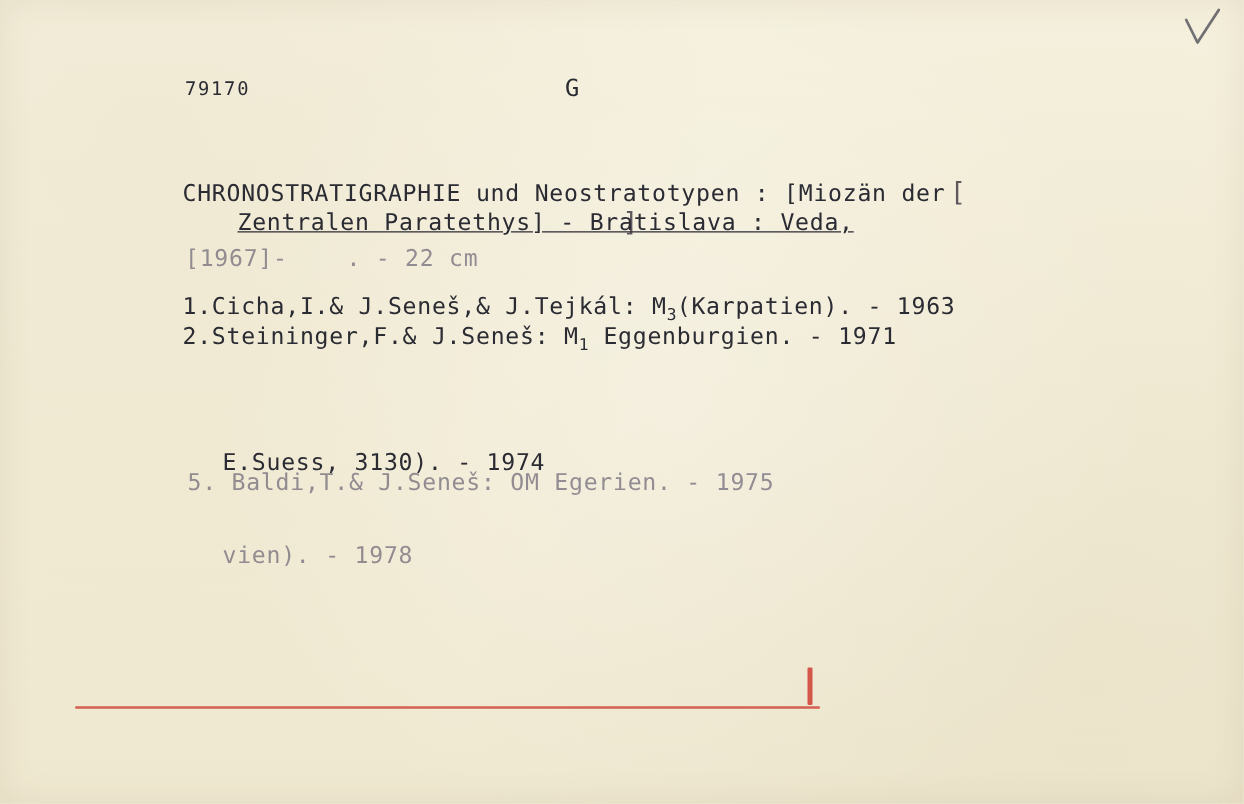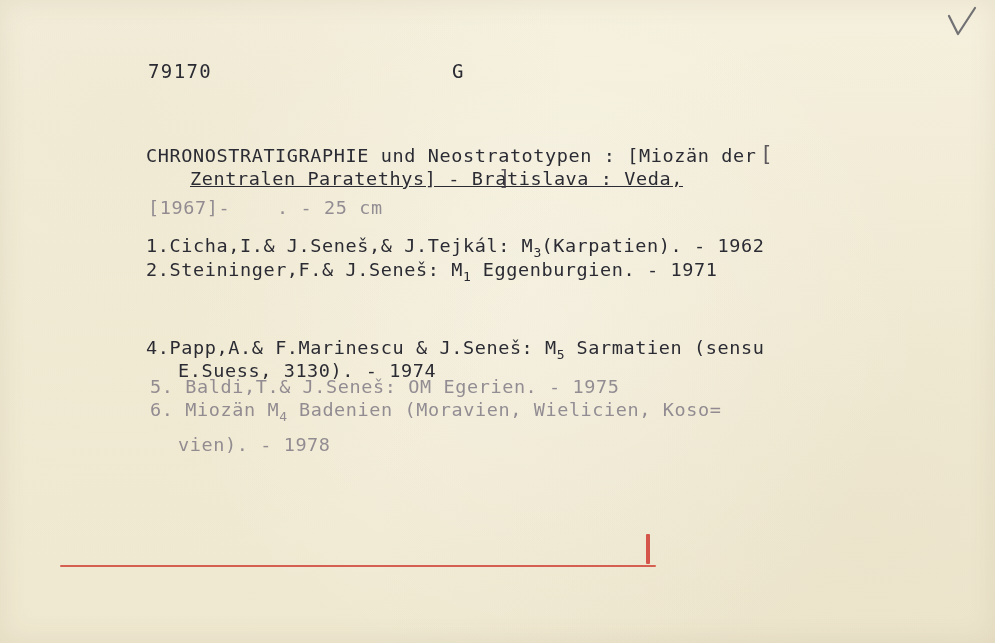--- a/index.html
+++ b/index.html
@@ -42,21 +42,21 @@
     letter-spacing: 0.6px;
     white-space: pre;
     line-height: 23px;
   }
   .faded {
     color: #6e6878;
     opacity: 0.72;
   }
 
   
-  #accession { left: 148px; top: 60px; font-size: 19px; letter-spacing: 1.4px; }
+  #accession { left: 148px; top: 60px; font-size: 15px; letter-spacing: 1.4px; }
   #class-mark { left: 452px; top: 60px; font-size: 19px; }
 
   #title-l1 { left: 146px; top: 144px; text-align: center; }
   #title-l2 { left: 190px; top: 167px; text-decoration: underline; }
   #title-l3 { left: 148px; top: 196px; }
 
   #entry1 { left: 146px; top: 234px; }
   #entry2 { left: 146px; top: 258px; }
 
   #entry4-l1 { left: 146px; top: 336px; }
@@ -127,32 +127,30 @@
     <svg width="34" height="34" viewBox="0 0 34 34">
       <path d="M4 10 L13 28 L30 2" fill="none" stroke="#5a5a62" stroke-width="2.2" stroke-linecap="round" stroke-linejoin="round" opacity="0.85"></path>
     </svg>
   </div>
 
   <div class="typed" id="accession">79170</div>
   <div class="typed" id="class-mark">G</div>
 
   <div class="typed" id="title-l1">CHRONOSTRATIGRAPHIE und Neostratotypen : [Miozän der</div>
   <div class="typed" id="title-l2">Zentralen Paratethys] - Bratislava : Veda,</div>
-  <div class="typed faded" id="title-l3">[1967]-    . - 25 cm</div>
+  <div class="typed faded" id="title-l3">[1967]-    . - 22 cm</div>
 
-  <div class="typed" id="entry1"><span>1.</span><span>Cicha,I.&amp; J.Seneš,&amp; J.Tejkál: M</span><span class="sub">3</span><span>(Karpatien). - 1962</span></div>
+  <div class="typed" id="entry1"><span>1.</span><span>Cicha,I.&amp; J.Seneš,&amp; J.Tejkál: M</span><span class="sub">3</span><span>(Karpatien). - 1963</span></div>
 
   <div class="typed" id="entry2"><span>2.</span><span>Steininger,F.&amp; J.Seneš: M</span><span class="sub">1</span><span> Eggenburgien. - 1971</span></div>
 
-  <div class="typed" id="entry4-l1"><span>4.</span><span>Papp,A.&amp; F.Marinescu &amp; J.Seneš: M</span><span class="sub">5</span><span> Sarmatien (sensu</span></div>
   <div class="typed" id="entry4-l2">E.Suess, 3130). - 1974</div>
 
   <div class="typed faded" id="entry5"><span>5.</span><span> Baldi,T.&amp; J.Seneš: OM Egerien. - 1975</span></div>
 
-  <div class="typed faded" id="entry6-l1"><span>6.</span><span> Miozän M</span><span class="sub">4</span><span> Badenien (Moravien, Wielicien, Koso=</span></div>
   <div class="typed faded" id="entry6-l2">vien). - 1978</div>
 
 
 
   <div class="bracket" id="br1">[</div>
   <div class="bracket" id="br2">]</div>
 
   <div class="red-rule"></div>
   <div class="red-tick"></div>
 

